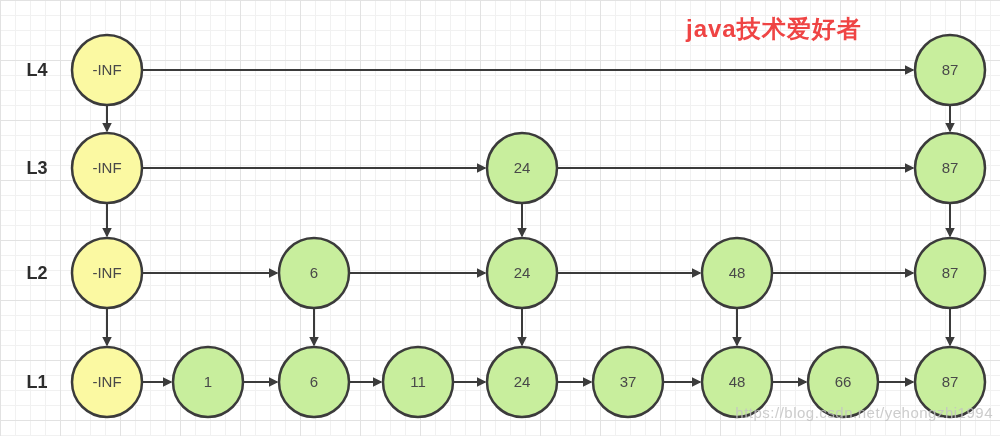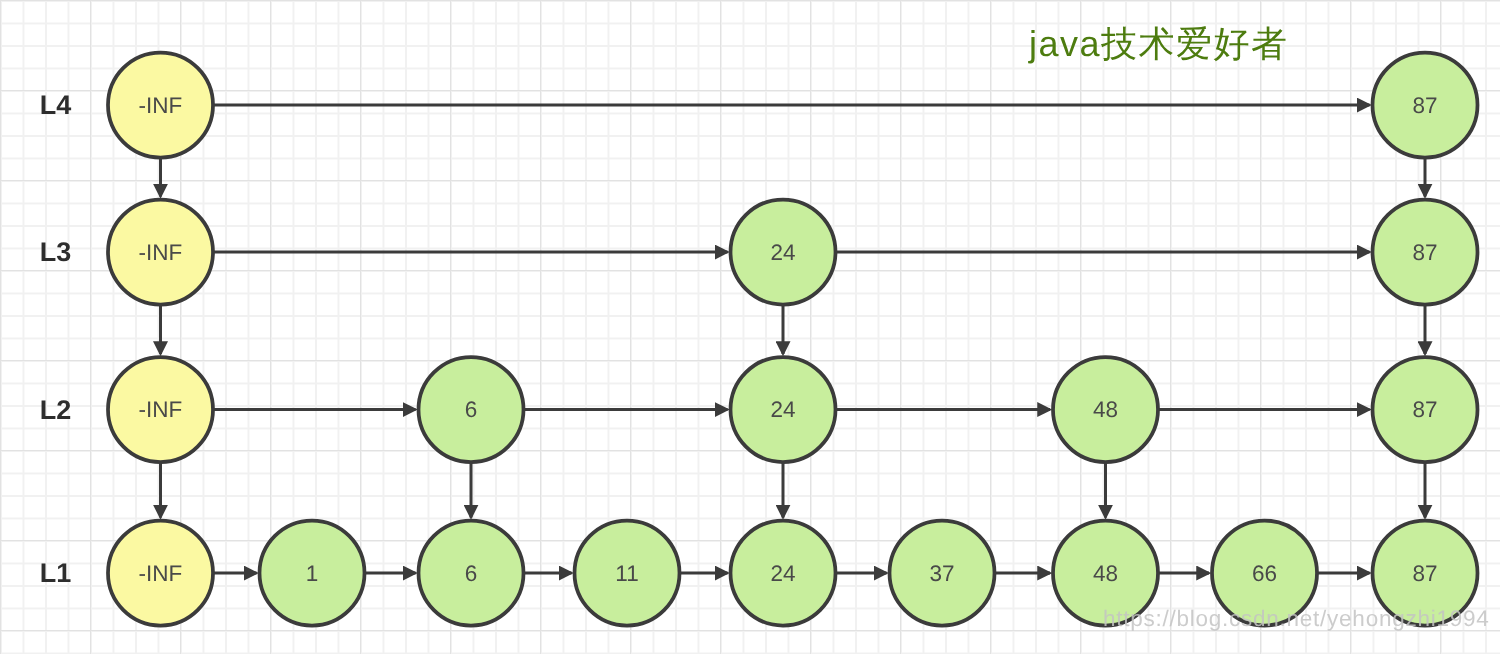--- a/index.html
+++ b/index.html
@@ -42,21 +42,21 @@
     font-size: 15px;
     color: rgba(195, 195, 195, 0.85);
     white-space: nowrap;
     z-index: 4;
     letter-spacing: 0.5px;
   }
 </style>
 </head>
 <body>
 
-<div class="page-title" title="java技术爱好者" style="color: #4d7c0f;">java技术爱好者</div>
+<div class="page-title" title="java技术爱好者" style="color: #ef4444; font-weight: bold;">java技术爱好者</div>
 
 <div class="watermark">https://blog.csdn.net/yehongzhi1994</div>
 
 <svg id="skiplist-svg" viewBox="0 0 1000 436" xmlns="http://www.w3.org/2000/svg">
   <defs>
     <marker id="arrow" viewBox="0 0 10 10" refX="8.5" refY="5" markerWidth="10" markerHeight="10" markerUnits="userSpaceOnUse" orient="auto">
       <path d="M 0 0 L 10 5 L 0 10 z" fill="#3b3b3b"></path>
     </marker>
   </defs>
   <g id="edges-layer">

